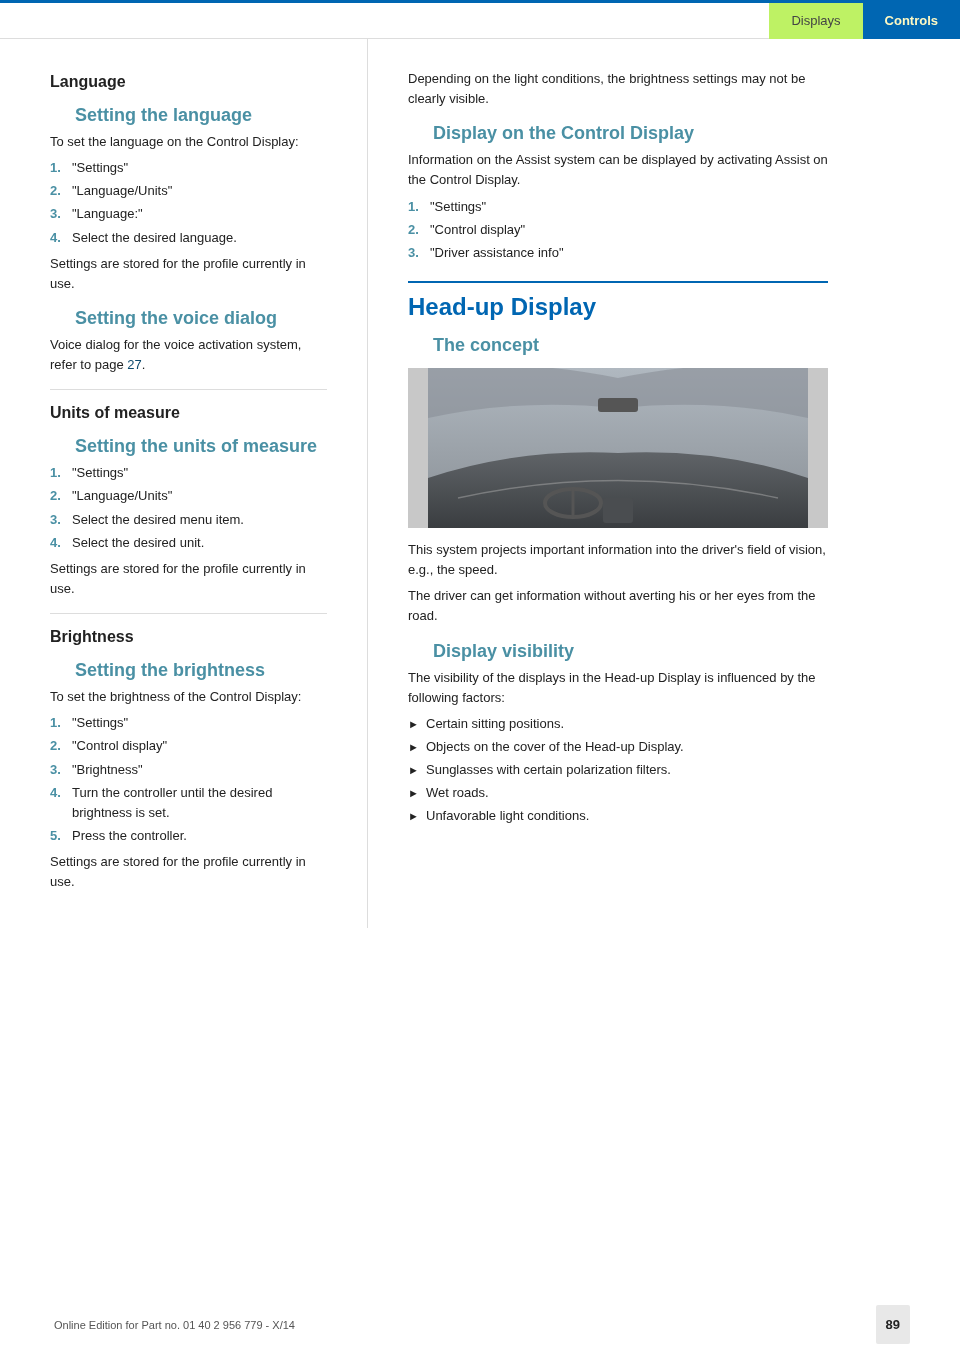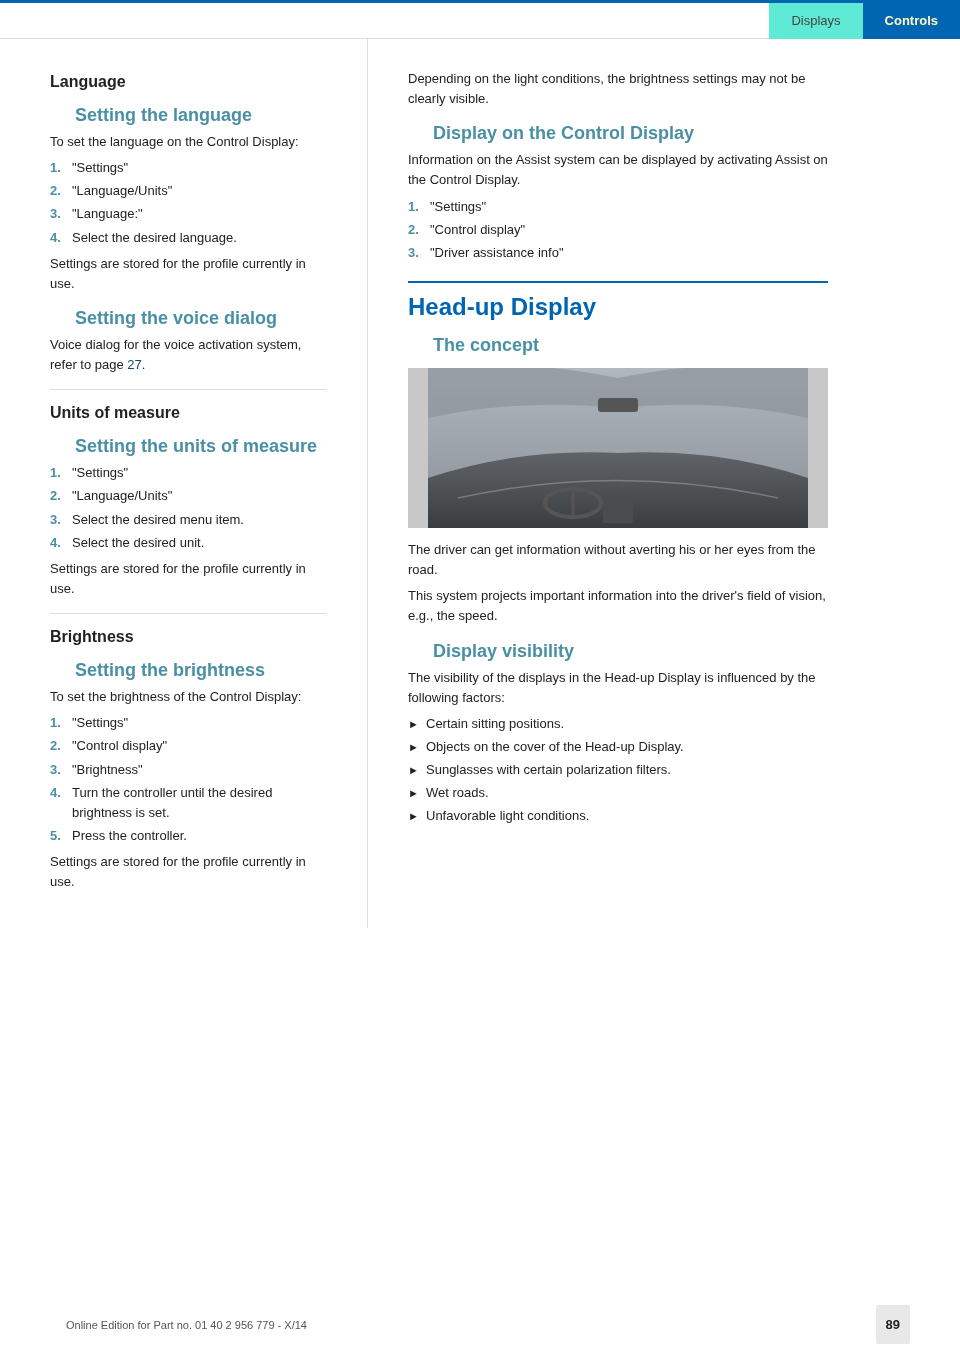--- a/index.html
+++ b/index.html
@@ -29,21 +29,21 @@
       padding: 0 22px;
       font-size: 13px;
       color: #555;
     }
     .nav-tab.active {
       background: #0066b2;
       color: #fef9c3;
       font-weight: bold;
     }
     .nav-tab.inactive {
-      background: #5eead4;
+      background: #bef264;
       color: #444;
       text-align: right;
     }
 
     
     .content-wrapper {
       display: flex;
       padding: 0;
     }
 
@@ -166,21 +166,21 @@
     .section-divider {
       border: none;
       border-top: 1px solid #ddd;
       margin: 14px 0;
     }
 
     
     .footer {
       position: absolute;
       bottom: 18px;
-      left: 16px;
+      left: 4px;
       right: 0;
       display: flex;
       justify-content: space-between;
       align-items: center;
       padding: 0 50px;
       font-size: 11px;
       color: #555;
     }
     .footer-page-num {
       font-size: 13px;
@@ -354,22 +354,22 @@
         <line x1="145" y1="121" x2="145" y2="149" stroke="#555" stroke-width="3"></line>
 
         <path d="M30,130 Q190,95 350,130" fill="none" stroke="#aaa" stroke-width="1.5" opacity="0.5"></path>
 
         <rect x="175" y="130" width="30" height="25" rx="3" fill="#4a4d50"></rect>
 
         <rect x="170" y="30" width="40" height="14" rx="3" fill="#555"></rect>
       </svg>
     </div>
 
+    <p class="body-text">This system projects important information into the driver's field of vision, e.g., the speed.</p>
     <p class="body-text">The driver can get information without averting his or her eyes from the road.</p>
-    <p class="body-text">This system projects important information into the driver's field of vision, e.g., the speed.</p>
 
     <div class="subsection-title">Display visibility</div>
     <p class="body-text">The visibility of the displays in the Head-up Display is influenced by the following factors:</p>
 
     <ul class="bullet-list">
       <li>
         <span class="arrow">►</span>
         <span>Certain sitting positions.</span>
       </li>
       <li>

